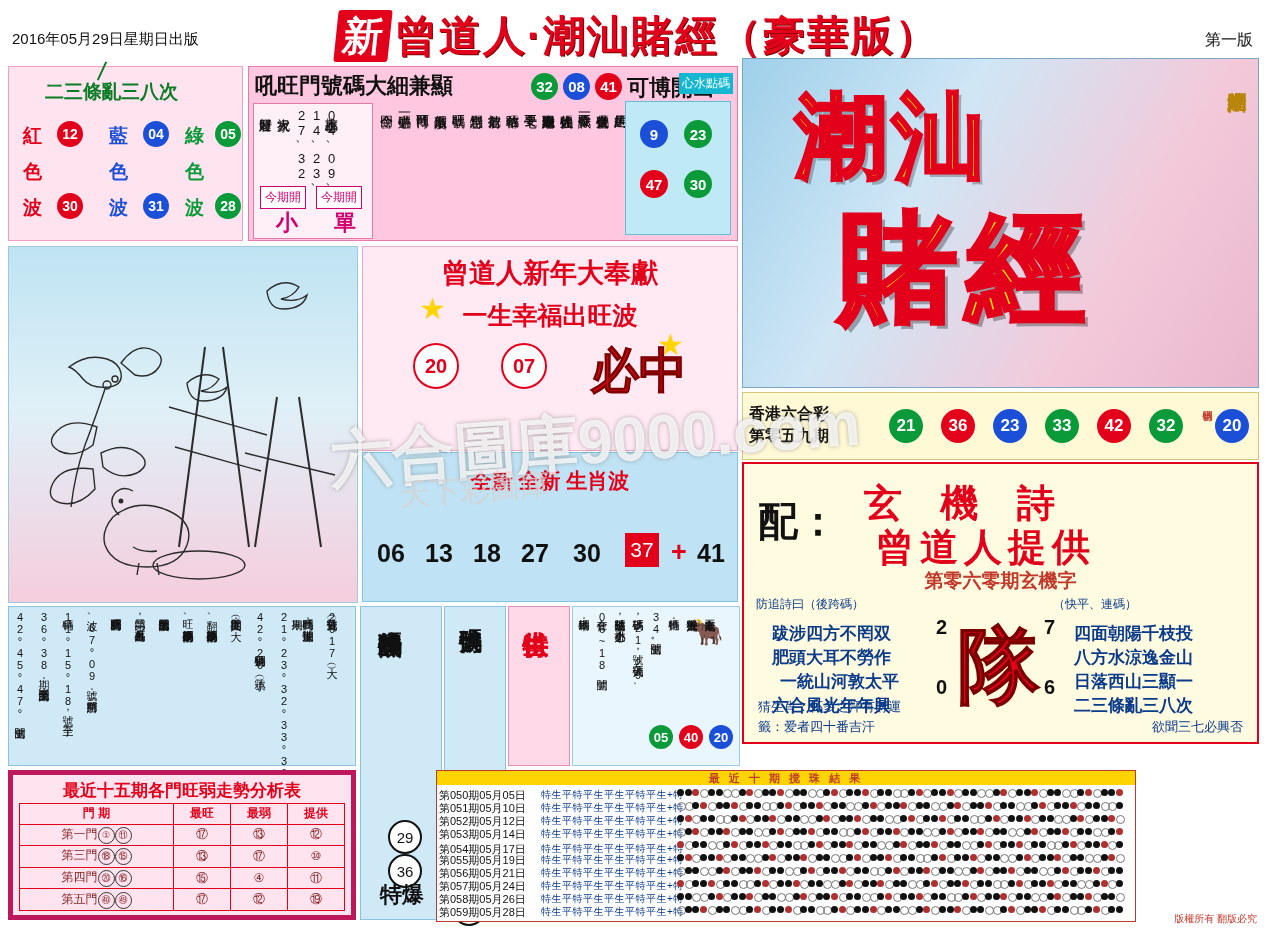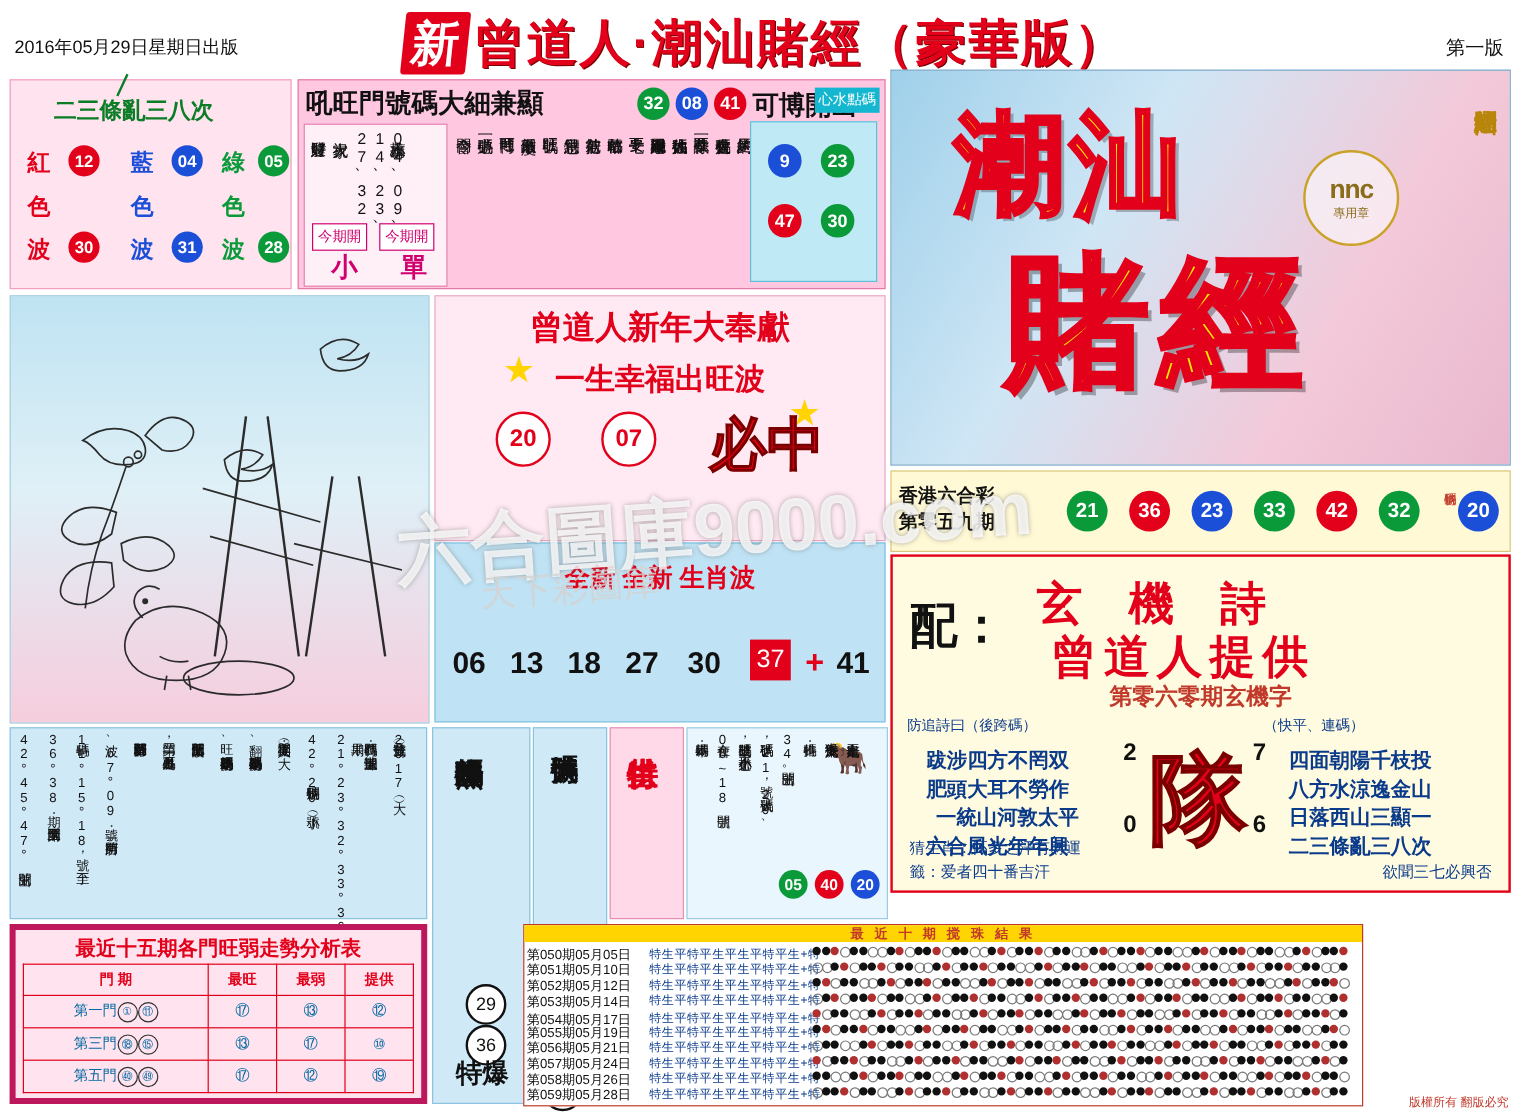--- a/index.html
+++ b/index.html
@@ -99,21 +99,21 @@
 
   
   #vtext{left:8px;top:606px;width:348px;height:160px;background:#cfe9f7;border:1px solid #8cc3de;}
   .vt-col{position:absolute;top:4px;writing-mode:vertical-rl;text-orientation:upright;font-size:11px;line-height:13px;color:#111;}
 
   
   #antable{left:8px;top:770px;width:348px;height:150px;background:#ffe3ef;border:5px solid #be185d;}
   #an-title{position:absolute;left:0;right:0;top:4px;text-align:center;font-size:17px;font-weight:bold;color:#e2001a;}
   #an-grid{position:absolute;left:6px;top:28px;right:6px;bottom:4px;}
   table.an{width:100%;height:100%;border-collapse:collapse;font-size:12px;}
-  table.an th,table.an td{border:1px solid #e2001a;text-align:center;color:#0369a1;}
+  table.an th,table.an td{border:1px solid #e2001a;text-align:center;color:#7f1d1d;}
   table.an th{color:#e2001a;font-weight:bold;}
   .mini{display:inline-block;width:15px;height:15px;border-radius:50%;border:1px solid #333;font-size:9px;line-height:15px;}
 
   
   #hotcol{left:360px;top:606px;width:82px;height:314px;background:#cfe9f7;border:1px solid #8cc3de;}
   #hot-title{position:absolute;left:14px;top:6px;font-size:24px;font-weight:bold;color:#111;
              writing-mode:vertical-rl;text-orientation:upright;line-height:30px;}
 
   
   #bocol{left:444px;top:606px;width:62px;height:314px;background:#cfe9f7;border:1px solid #8cc3de;}
@@ -220,24 +220,20 @@
       <div class="hr-ball ball" style="left:14px;top:68px;background:#e2001a">47</div>
       <div class="hr-ball ball" style="left:58px;top:68px;background:#0a9a3a">30</div>
     </div>
   </div>
 
   <div class="abs" id="banner">
     <div id="banner-bg1"></div>
     <div id="banner-t1">潮汕</div>
     <div id="banner-t2">賭經</div>
     <div id="banner-side" class="vert">潮汕賭經</div>
-    <div id="seal">
-      <div class="s1">nnc</div>
-      <div class="s2">專用章</div>
-    </div>
   </div>
 
   <div class="abs" id="illus">
     <svg width="350" height="357">
       <g fill="none" stroke="#2b2b2b" stroke-width="1.4">
 
         <path d="M60 120 q18 -14 38 -8 q12 4 14 14 q2 12 -12 14 q-18 2 -26 -8 q-8 -10 -14 -12z"></path>
         <path d="M112 116 q16 -22 34 -12 q10 6 4 16 q-8 12 -24 8z"></path>
         <circle cx="98" cy="138" r="4"></circle>
           <circle cx="106" cy="132" r="3"></circle>
@@ -367,20 +363,26 @@
           <td><span>第一門</span><span class="mini">①</span><span class="mini">⑪</span></td>
           <td>⑰</td>
           <td>⑬</td>
           <td>⑫</td>
         </tr>
         <tr>
           <td><span>第三門</span><span class="mini">⑱</span><span class="mini">⑮</span></td>
           <td>⑬</td>
           <td>⑰</td>
           <td>⑩</td>
+        </tr>
+        <tr>
+          <td><span>第四門</span><span class="mini">⑳</span><span class="mini">⑯</span></td>
+          <td>⑮</td>
+          <td>④</td>
+          <td>⑪</td>
         </tr>
         <tr>
           <td><span>第五門</span><span class="mini">㊵</span><span class="mini">㊾</span></td>
           <td>⑰</td>
           <td>⑫</td>
           <td>⑲</td>
         </tr>
       </tbody>
         </table>
     </div>

